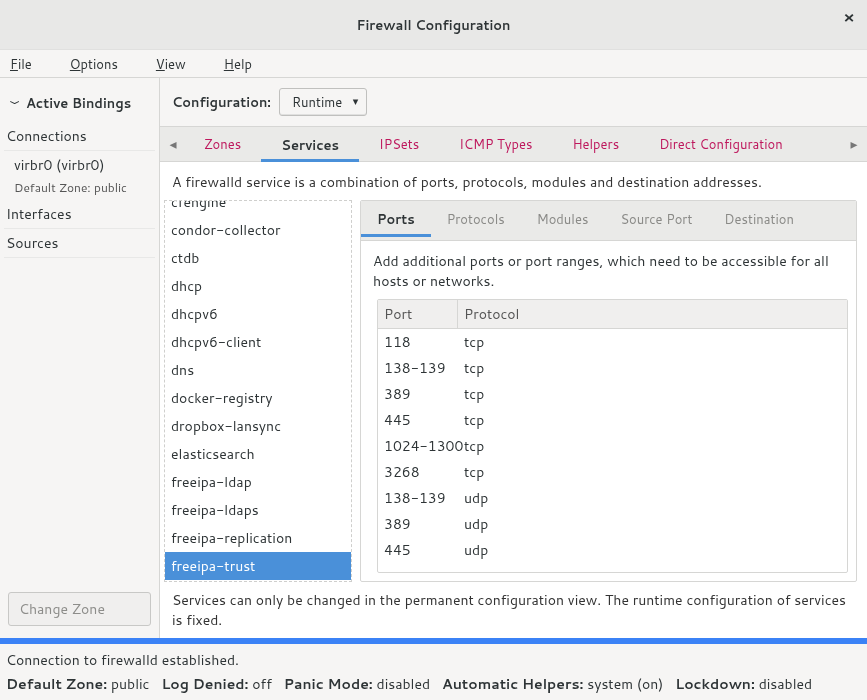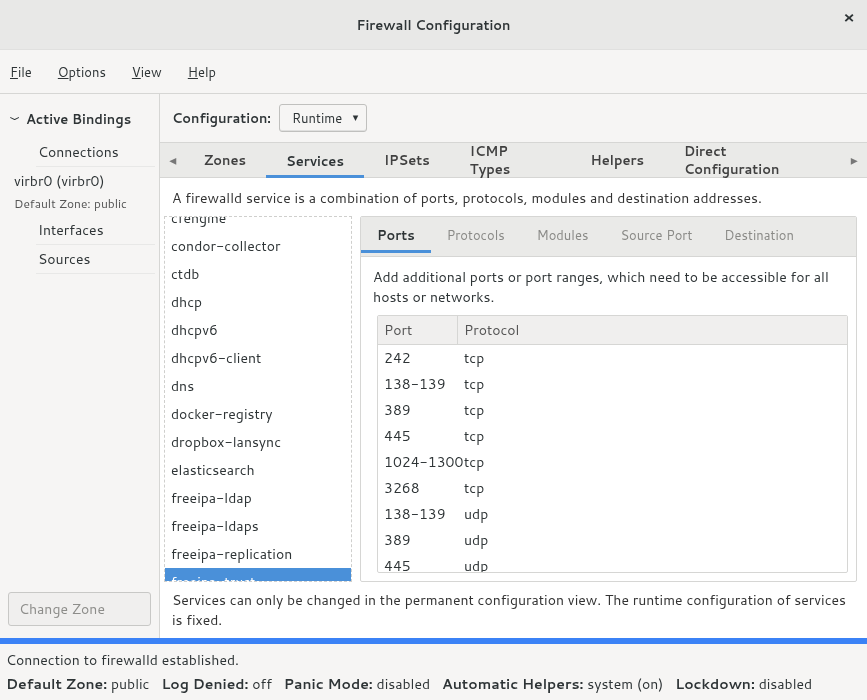--- a/index.html
+++ b/index.html
@@ -1,39 +1,39 @@
 <!DOCTYPE html>
 <html><head>
 <meta charset="utf-8">
 <style>
 * { box-sizing: border-box; margin: 0; padding: 0; }
 body { font-family: "Cantarell", "Segoe UI", sans-serif; font-size: 13px; color: #2e3436; background: #f6f5f4; width: 867px; height: 700px; overflow: hidden; display: flex; flex-direction: column; }
 .titlebar { background: #e8e8e7; height: 50px; display: flex; align-items: center; justify-content: center; position: relative; border-bottom: 1px solid #e0e0df; }
 .titlebar-title { font-weight: bold; font-size: 13px; }
 .titlebar-close { position: absolute; right: 10px; top: 8px; width: 16px; height: 16px; display: flex; align-items: center; justify-content: center; font-size: 16px; font-weight: bold; cursor: pointer; }
-.menubar { background: #f6f5f4; height: 44px; display: flex; align-items: center; padding: 0 6px; gap: 18px; border-bottom: 1px solid #d6d6d4; }
+.menubar { background: #f6f5f4; height: 28px; display: flex; align-items: center; padding: 0 6px; gap: 30px; border-bottom: 1px solid #d6d6d4; }
 .menubar-item { cursor: pointer; padding: 2px 4px; }
 .menubar-item u { text-decoration: underline; }
 .main { display: flex; flex: 1; overflow: hidden; }
 .sidebar { width: 160px; background: #f6f5f4; border-right: 1px solid #d6d6d4; display: flex; flex-direction: column; padding: 12px 4px 8px 4px; }
 .sidebar-header { display: flex; align-items: center; gap: 6px; font-weight: bold; padding: 4px 6px 10px 6px; cursor: pointer; }
 .sidebar-header-caret { font-size: 10px; }
-.sidebar-group-title { padding: 4px 2px; font-size: 14px; border-bottom: 1px solid #e8e8e7; margin-left: 32px; }
+.sidebar-group-title { padding: 4px 2px; font-size: 14px; border-bottom: 1px solid #e8e8e7; }
 .sidebar-item { padding: 4px 10px; font-size: 14px; }
 .sidebar-item-sub { padding: 0px 10px 4px 10px; font-size: 12px; color: #555; }
 .sidebar-filler { flex: 1; }
 .change-zone-btn { margin: 0 4px 4px 4px; padding: 6px 10px; background: #f0efee; border: 1px solid #c8c8c6; border-radius: 3px; color: #8d8d8a; cursor: pointer; font-size: 14px; text-align: left; }
 .content { flex: 1; display: flex; flex-direction: column; overflow: hidden; }
 .content-top { display: flex; align-items: center; gap: 8px; padding: 10px 12px; background: #f6f5f4; }
 .content-top-label { font-weight: bold; }
 .dropdown { background: #f6f5f4; border: 1px solid #c0c0be; border-radius: 3px; padding: 4px 24px 4px 12px; position: relative; cursor: pointer; font-size: 13px; box-shadow: inset 0 -1px 0 #e0e0df; }
 .dropdown::after { content: "▾"; position: absolute; right: 8px; top: 4px; font-size: 11px; color: #2e3436; }
 .tabbar { background: #eaeae8; border-bottom: 1px solid #d6d6d4; border-top: 1px solid #d6d6d4; display: flex; align-items: center; height: 36px; padding: 0 2px; }
 .tab-scroll { width: 22px; color: #777; cursor: pointer; text-align: center; font-size: 14px; }
-.tab { padding: 0 20px; color: #404040; cursor: pointer; height: 36px; display: flex; align-items: center; font-weight: bold; }
+.tab { padding: 0 20px; color: #be185d; cursor: pointer; height: 36px; display: flex; align-items: center; font-weight: normal; }
 .tab.active { color: #2e3436; font-weight: bold; border-bottom: 3px solid #4a90d9; padding-top:4px; }
 .tab-desc { padding: 10px 12px 8px 12px; font-size: 14px; color: #333; background:#fff; border-bottom:none; }
 .tab-body { display: flex; flex: 1; overflow: hidden; background:#fff; }
 .service-list { width: 188px; border: 1px dashed #cfcfcd; margin: 0 0 0 4px; overflow-y: hidden; background: #fff; }
 .service-list-inner { height:100%; }
 .service-item { padding: 4px 6px; font-size: 14px; cursor: pointer; white-space: nowrap; }
 .service-item.cut-top { padding-top:0; margin-top:-9px;}
 .service-item.selected { background: #4a90d9; color: #fff; }
 .detail { flex: 1; display: flex; flex-direction: column; margin-left: 8px; margin-right: 10px; border: 1px solid #d6d6d4; border-radius: 2px; overflow: hidden; background:#fff;}
 .subtabbar { background: #eaeae8; border-bottom: 1px solid #d6d6d4; display: flex; height: 40px; }
@@ -131,21 +131,21 @@
           <span class="subtab">Destination</span>
         </div>
         <div class="detail-desc">Add additional ports or port ranges, which need to be accessible for all hosts or networks.</div>
         <div class="ports-table">
           <div class="ports-header">
             <div class="ports-header-cell">Port</div>
             <div class="ports-header-cell">Protocol</div>
           </div>
           <div id="ports-rows">
               <div class="ports-row">
-                <div class="ports-cell">242</div>
+                <div class="ports-cell">118</div>
                 <div class="ports-cell">tcp</div>
               </div>
               <div class="ports-row">
                 <div class="ports-cell">138-139</div>
                 <div class="ports-cell">tcp</div>
               </div>
               <div class="ports-row">
                 <div class="ports-cell">389</div>
                 <div class="ports-cell">tcp</div>
               </div>

